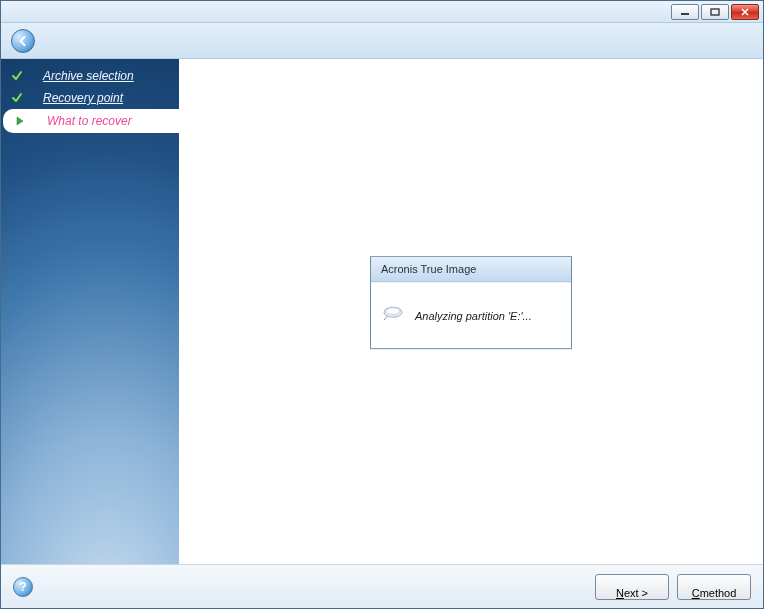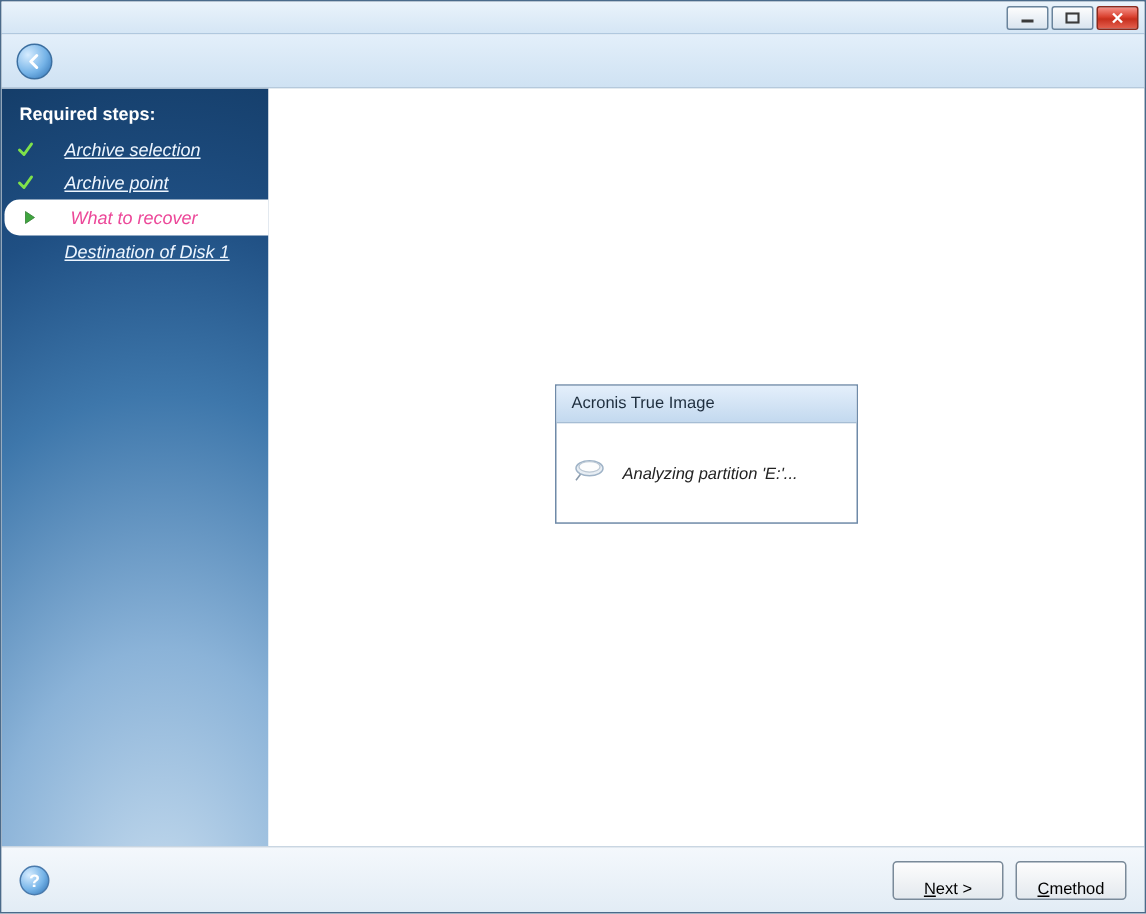--- a/index.html
+++ b/index.html
@@ -223,54 +223,49 @@
 <div class="header">
   <div class="back-circle">
     <svg width="14" height="14" viewBox="0 0 14 14">
         <path d="M8.5 3 L4.5 7 L8.5 11" stroke="#fff" stroke-width="2" fill="none" stroke-linecap="round" stroke-linejoin="round"></path>
       </svg>
   </div>
 </div>
 
 <div class="body">
   <div class="sidebar">
-    <div class="sidebar-header">Required steps:</div>
 
     <div class="step">
       <span class="ico check">
         <svg width="12" height="12" viewBox="0 0 12 12">
             <path d="M2 6 L5 9 L10 2" stroke="#7fe24a" stroke-width="2" fill="none" stroke-linecap="round" stroke-linejoin="round"></path>
           </svg>
       </span>
       <span class="lbl">Archive selection</span>
     </div>
 
 
     <div class="step">
       <span class="ico check">
         <svg width="12" height="12" viewBox="0 0 12 12">
             <path d="M2 6 L5 9 L10 2" stroke="#7fe24a" stroke-width="2" fill="none" stroke-linecap="round" stroke-linejoin="round"></path>
           </svg>
       </span>
-      <span class="lbl">Archive point</span>
+      <span class="lbl">Recovery point</span>
     </div>
 
     <div class="step active">
       <span class="arrow-ico">
         <svg width="12" height="12" viewBox="0 0 12 12">
             <path d="M3 2 L9 6 L3 10 Z" fill="#3fa53f" stroke="#2c7b2c" stroke-width="0.5"></path>
           </svg>
       </span>
       <span class="lbl">What to recover</span>
     </div>
 
-    <div class="step pending">
-      <span class="ico"></span>
-      <span class="lbl">Destination of Disk 1</span>
-    </div>
 
   </div>
 
   <div class="content">
     <div class="dialog">
       <div class="dialog-title">Acronis True Image</div>
       <div class="dialog-body">
         <span class="spinner">
           <svg width="24" height="20" viewBox="0 0 24 20">
             <ellipse cx="12" cy="10" rx="9" ry="5" fill="#e8eef4" stroke="#9fb3c7" stroke-width="1"></ellipse>

